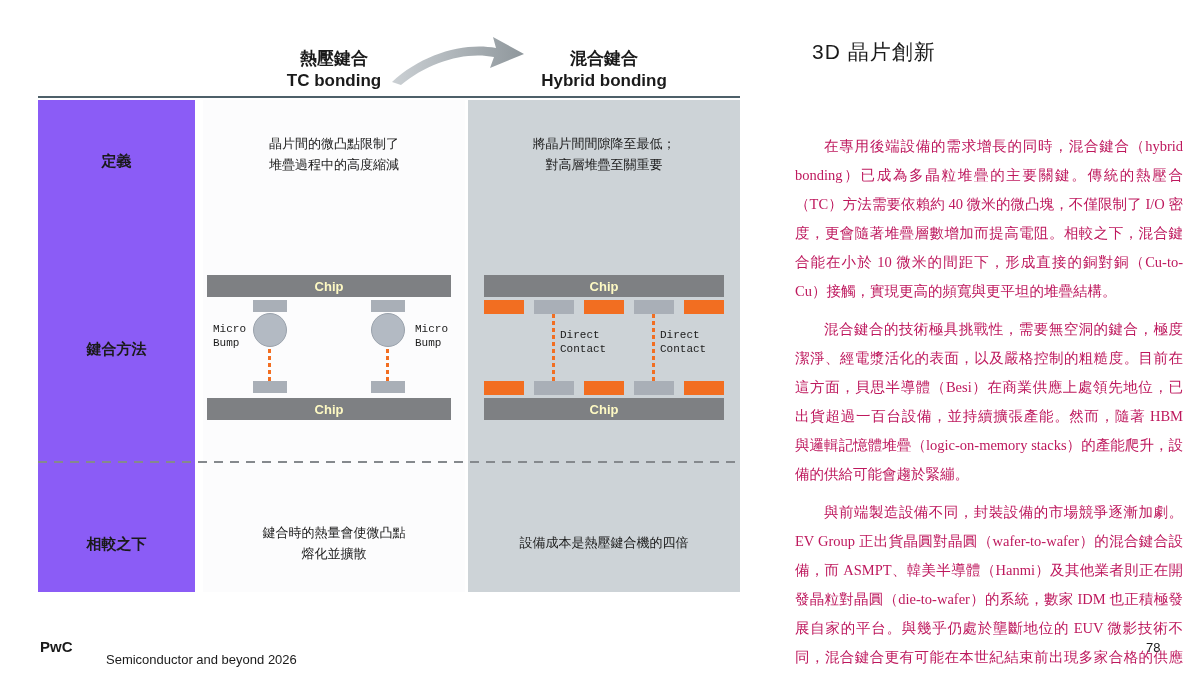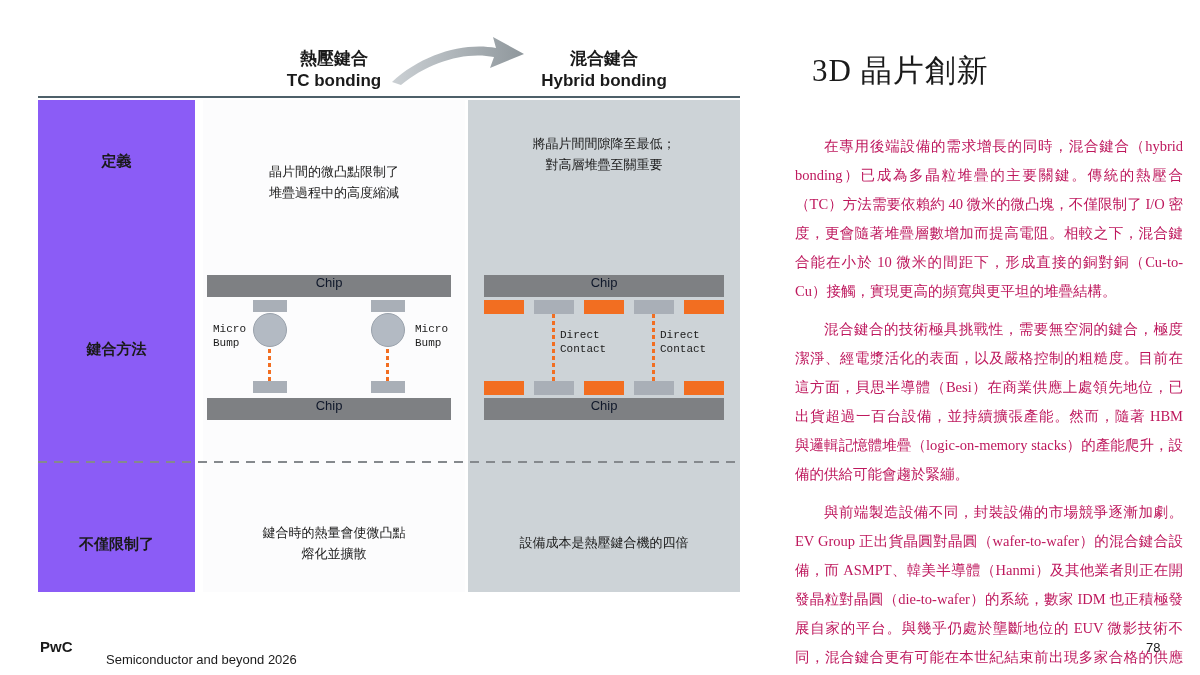--- a/index.html
+++ b/index.html
@@ -12,36 +12,36 @@
   .arrow-wrap { position:absolute; left:388px; top:34px; width:140px; height:52px; }
   .header-rule { position:absolute; left:38px; top:96px; width:702px; height:2px; background:var(--rule,#4E6069); }
 
   .label-col  { position:absolute; left:38px;  top:100px; width:157px; height:492px; background:#8b5cf6; }
   .tc-col     { position:absolute; left:203px; top:100px; width:262px; height:492px; background:#FCFCFD; }
   .hb-col     { position:absolute; left:468px; top:100px; width:272px; height:492px; background:var(--hb_bg,#CDD3D7); }
 
   .row-label { position:absolute; width:100%; text-align:center; font-weight:bold; font-size:15px; }
   .cell-text { position:absolute; width:100%; text-align:center; font-size:13px; line-height:21px; white-space:pre-line; }
 
-  .chip-bar { position:absolute; background:var(--chip_gray,#7E8083); color:#0f172a; font-size:13px;
-              display:flex; justify-content:center; }
+  .chip-bar { position:absolute; background:var(--chip_gray,#7E8083); color:#fef9c3; font-size:13px;
+              display:flex; align-items:center; justify-content:center;font-weight:bold; }
   .pad { position:absolute; background:var(--pad_gray,#A9AFB7); }
   .pad.orange { background:var(--orange,#F26E21); }
   .bump-circle { position:absolute; width:34px; height:34px; border-radius:50%;
                  background:var(--bump,#B3BAC3); border:1px solid #9AA2AC; }
   .dotline { position:absolute; width:3px;
              background-image:repeating-linear-gradient(to bottom, var(--orange,#F26E21) 0 4px, transparent 4px 7px); }
   .small-label { position:absolute; font-size:11px; line-height:14px; white-space:pre-line;font-family:Liberation Mono, monospace; }
 
   .dash-sep { position:absolute; left:38px; top:461px; width:702px; height:2px;
               background-image:repeating-linear-gradient(to right, #85898D 0 9px, transparent 9px 16px); }
 
   
-  .article-title { position:absolute; left:812px; top:38px; font-family:Liberation Serif, serif;
-                   font-size:31px; font-weight:normal; letter-spacing:1px;margin-top:12px; }
+  .article-title { position:absolute; left:812px; top:38px; font-family:Liberation Sans, sans-serif;
+                   font-size:21px; font-weight:normal; letter-spacing:1px; }
   .article-body { position:absolute; left:795px; top:132px; width:388px;
                   font-family:"Liberation Serif", serif; font-size:14.5px; line-height:29px;
                   text-align:justify; color:#be185d; }
   .article-body p { text-indent:2em; margin-bottom:9px; }
 
   
   .footer-brand { position:absolute; left:40px;  top:638px; font-weight:bold; font-size:15px; }
   .footer-doc   { position:absolute; left:106px; top:652px; font-size:13px; }
   .footer-page  { position:absolute; left:1146px;top:640px; font-size:13px; }
 </style>
@@ -69,25 +69,25 @@
       </defs>
       <path d="M4,48 C34,20 76,8 108,14 L105,3 L136,20 L102,34 L106,23 C78,17 40,28 13,51 Z" fill="url(#ag)"></path>
     </svg>
   </div>
 
   <div class="header-rule"></div>
 
   <div class="label-col">
     <div class="row-label" style="top:52px;">定義</div>
     <div class="row-label" style="top:240px;">鍵合方法</div>
-    <div class="row-label" style="top:435px;">不僅限制了</div>
+    <div class="row-label" style="top:435px;">相較之下</div>
   </div>
 
   <div class="tc-col">
-    <div class="cell-text" style="top:33px;margin-top:28px;">晶片間的微凸點限制了
+    <div class="cell-text" style="top:33px;">晶片間的微凸點限制了
 堆疊過程中的高度縮減</div>
 
     <div class="chip-bar" style="left:4px; top:175px; width:244px; height:22px;">
       <span>Chip</span>
     </div>
 
     <div class="dotline" style="left:65px;  top:200px; height:93px;"></div>
     <div class="dotline" style="left:183px; top:200px; height:93px;"></div>
 
     <div class="pad" style="left:50px;  top:200px; width:34px; height:12px;"></div>

